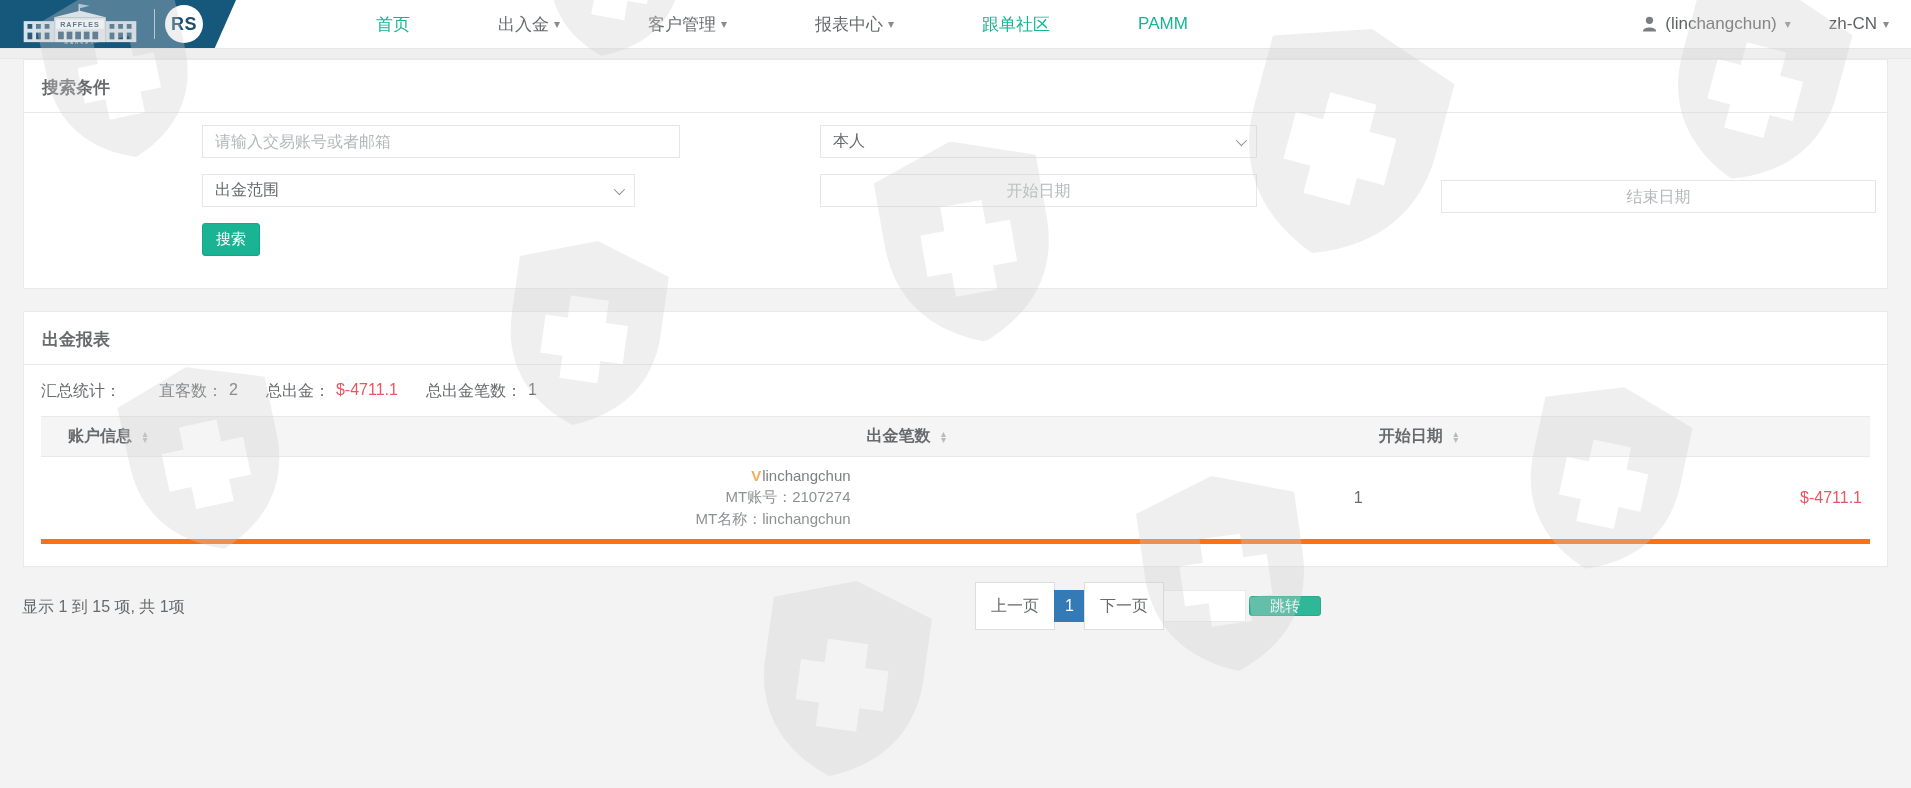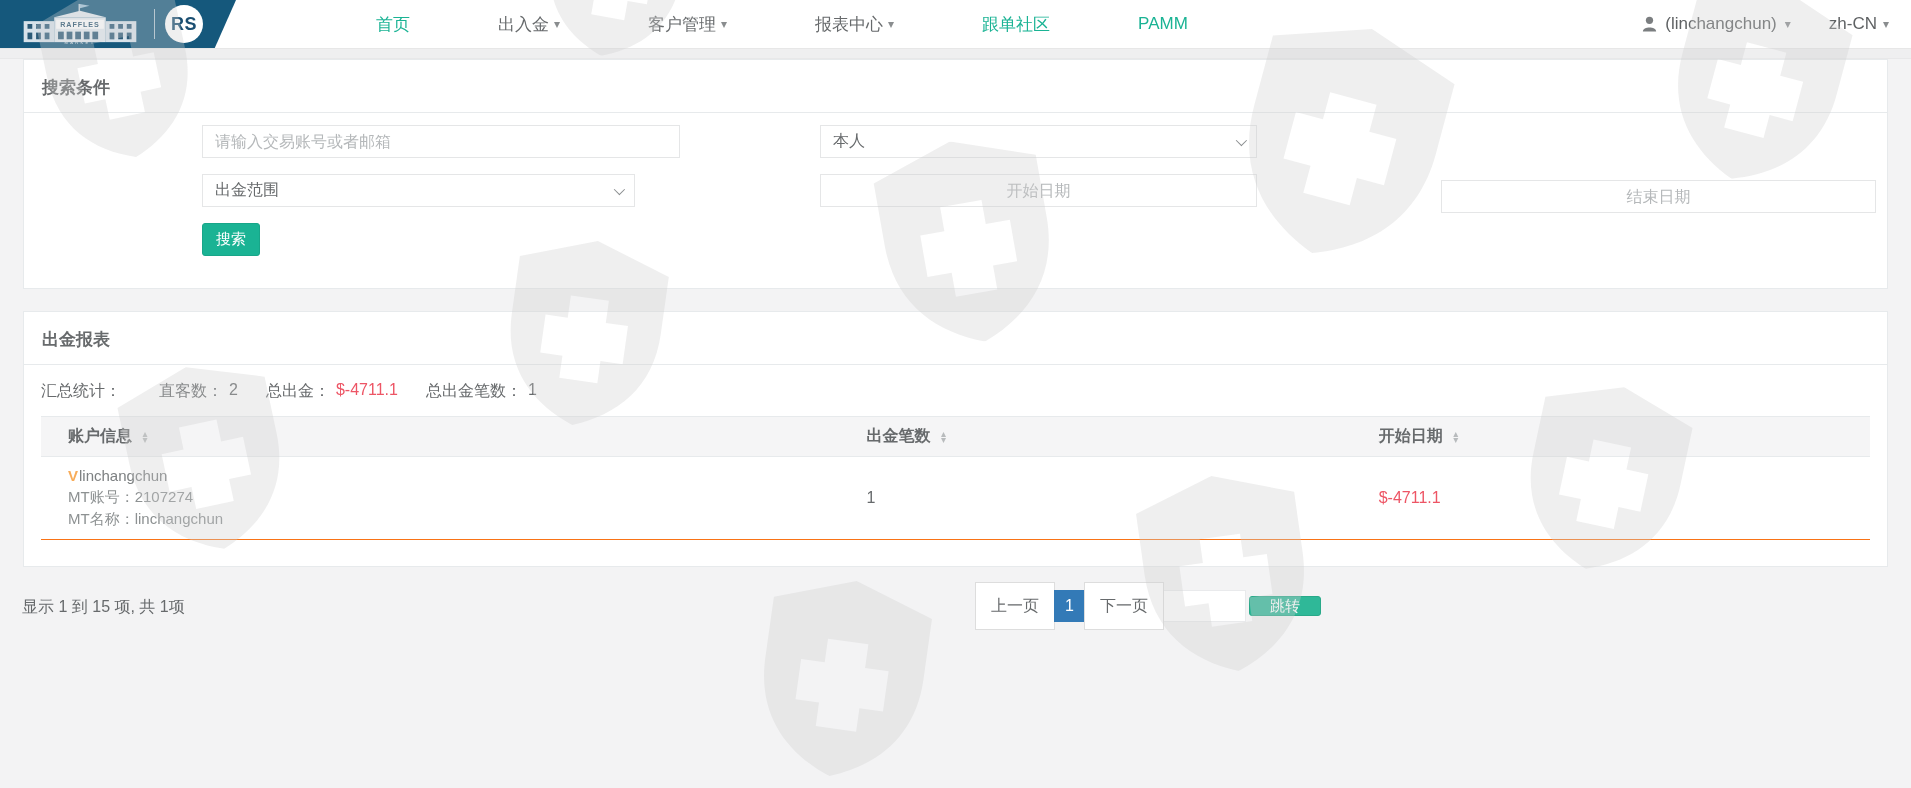--- a/index.html
+++ b/index.html
@@ -81,21 +81,21 @@
   .neg { color:#ed5565; }
 
   table.report { width:calc(100% - 34px); margin:14px 17px 0 17px; border-collapse:collapse; }
   table.report col.c1 { width:44.7%; } table.report col.c2 { width:28%; } table.report col.c3 { width:27.3%; }
   table.report th {
     background:#f5f5f6; text-align:left; font-size:16px; font-weight:bold; color:#676a6c;
     padding:9px 8px; border-top:1px solid #e7eaec; border-bottom:1px solid #e7eaec; cursor:pointer;
   }
   table.report th.first { padding-left:27px; }
   .sort { display:inline-flex; flex-direction:column; vertical-align:middle; margin-left:6px; line-height:.62; font-size:10px; color:#b8bbbd; }
-  table.report td { font-size:16px; padding:10px 8px; border-bottom:1px solid #f97316; vertical-align:middle; }
+  table.report td { font-size:16px; padding:10px 8px; border-bottom:5px solid #f97316; vertical-align:middle;text-align:right; }
   table.report td.first { padding-left:27px; }
   .acct-line1 { font-size:15px; color:#7d8082; margin-bottom:4px; }
   .vip-v { color:#f8ac59; font-weight:bold; margin-right:1px; }
   .acct-sub { font-size:15px; color:#8d9192; margin-top:3px; }
   td.amt { color:#ed5565; padding-left:36px; }
 
   
   .footer-summary { margin:30px 0 0 22px; font-size:16px; color:#676a6c; position:relative; z-index:1; }
   .pagination { position:absolute; left:975px; top:590px; display:flex; align-items:center; height:32px; z-index:1; }
   .pg-btn {

